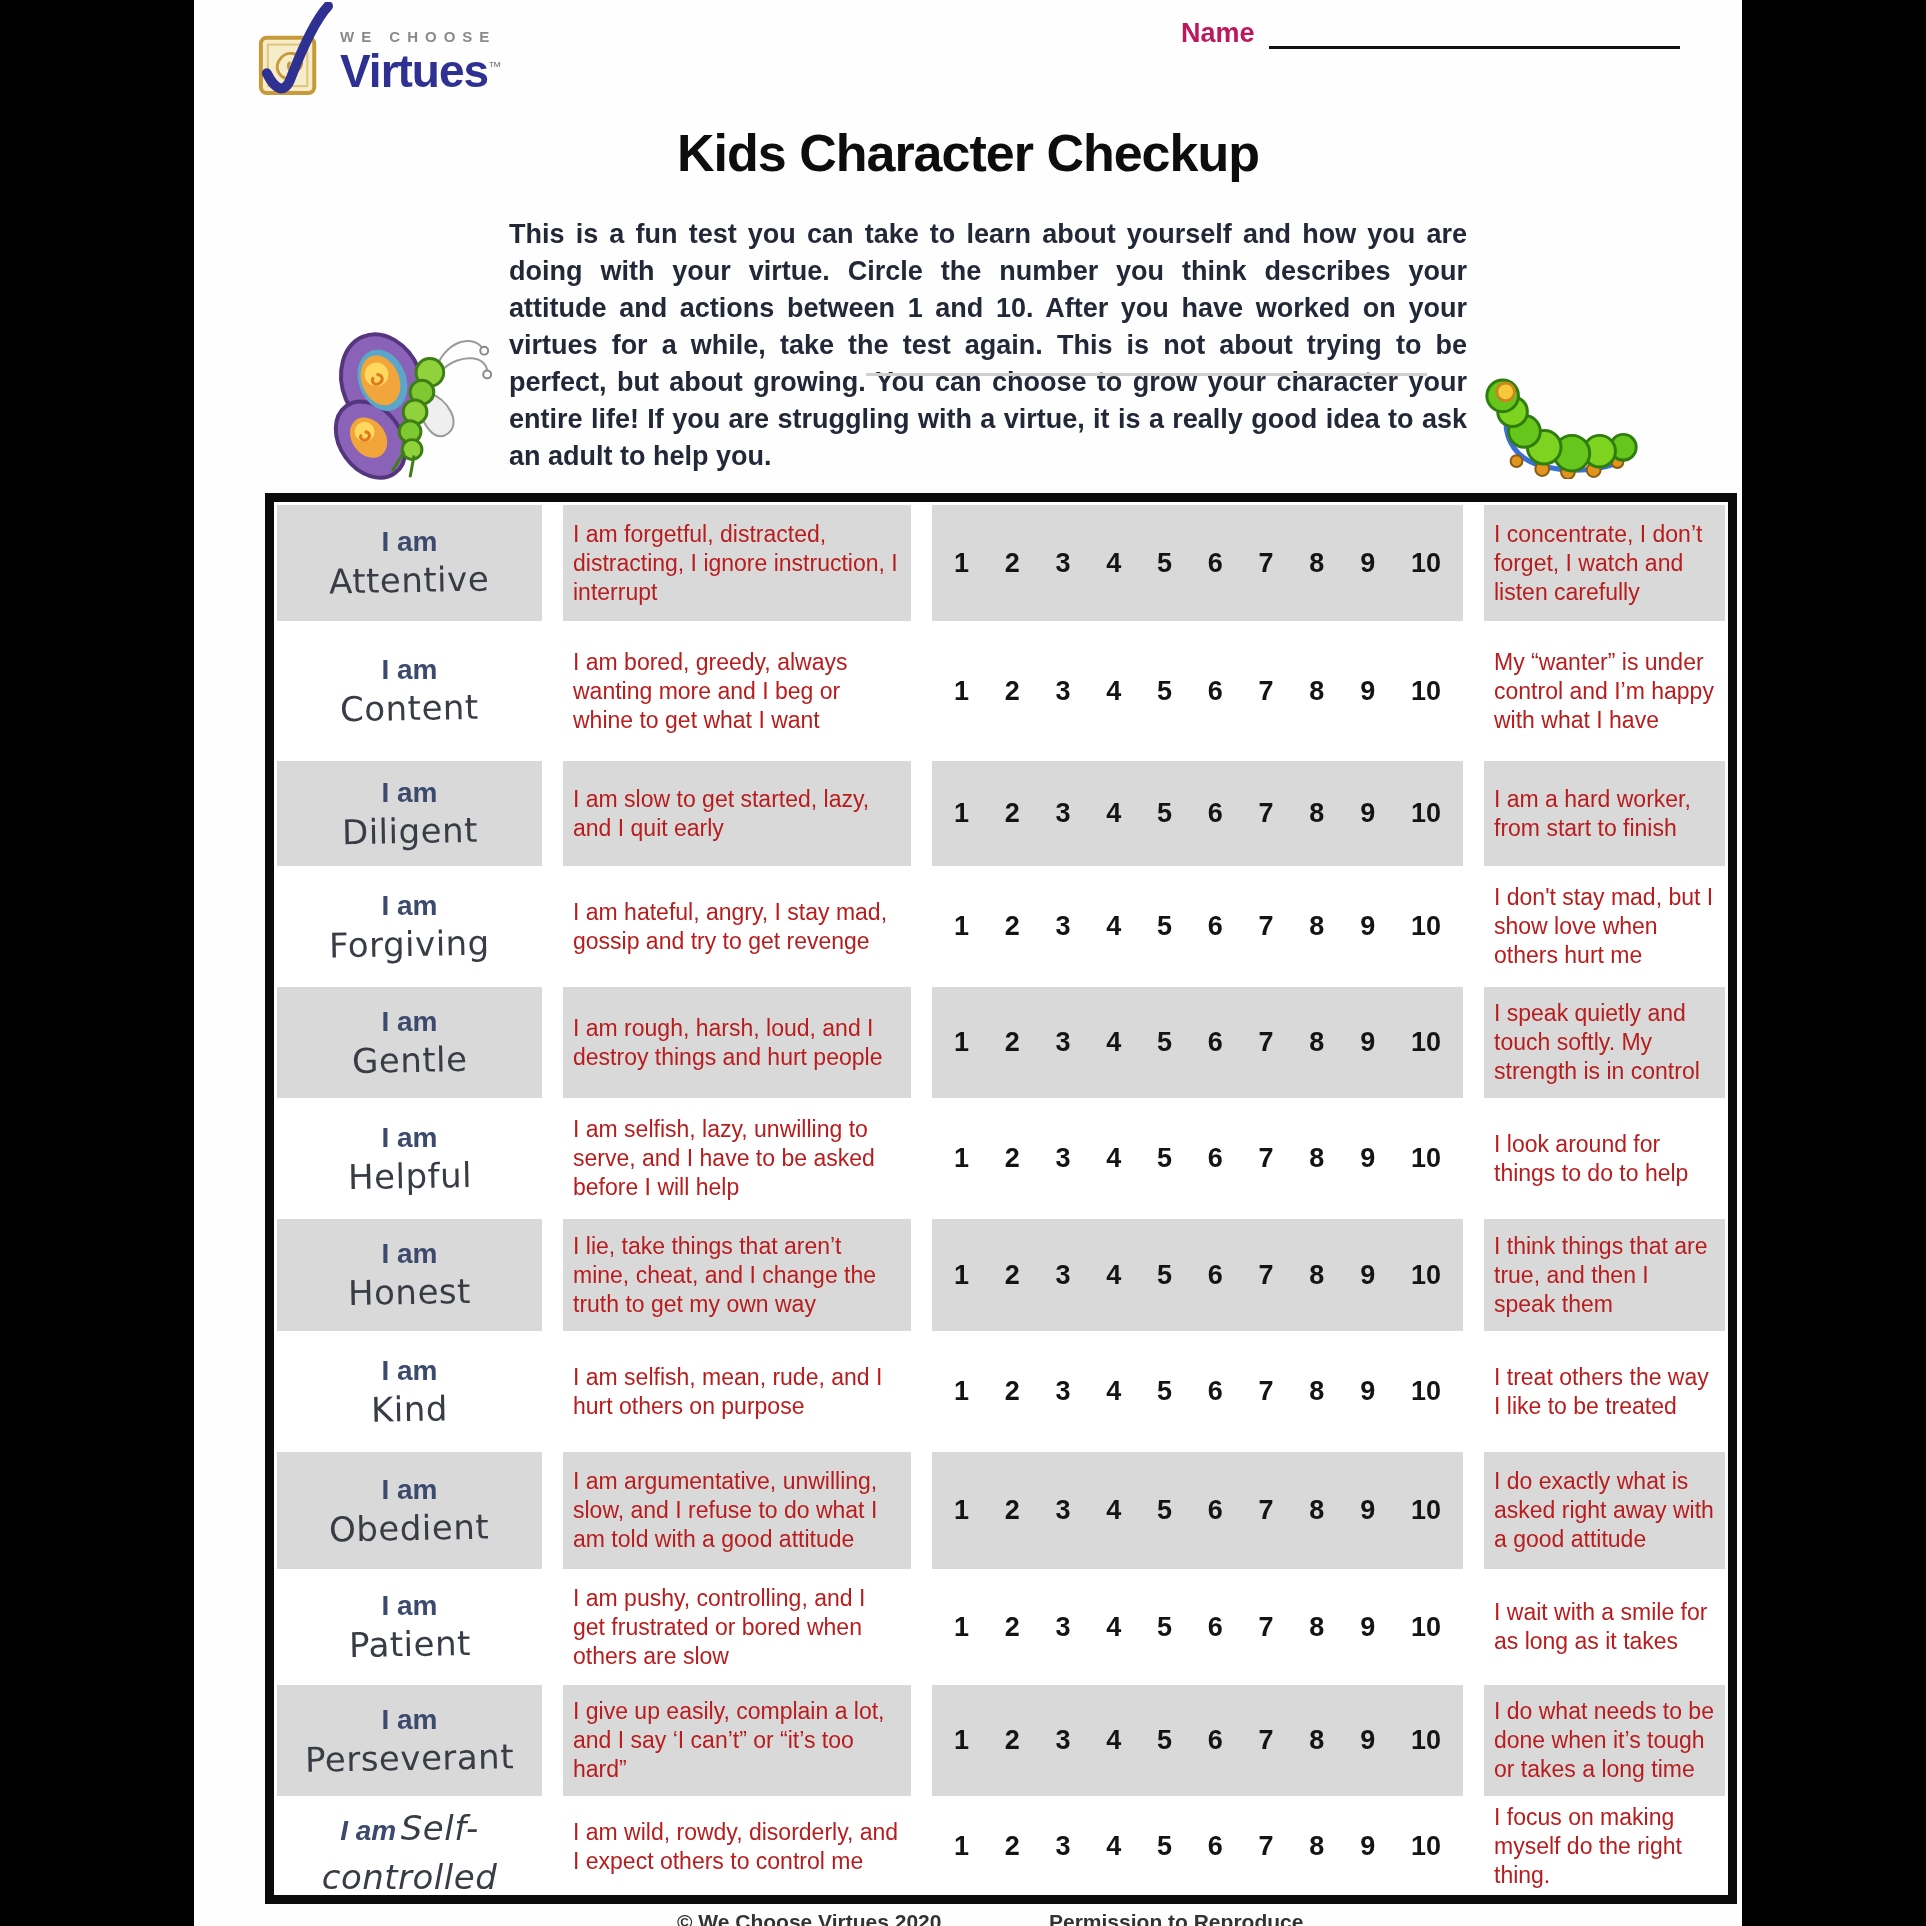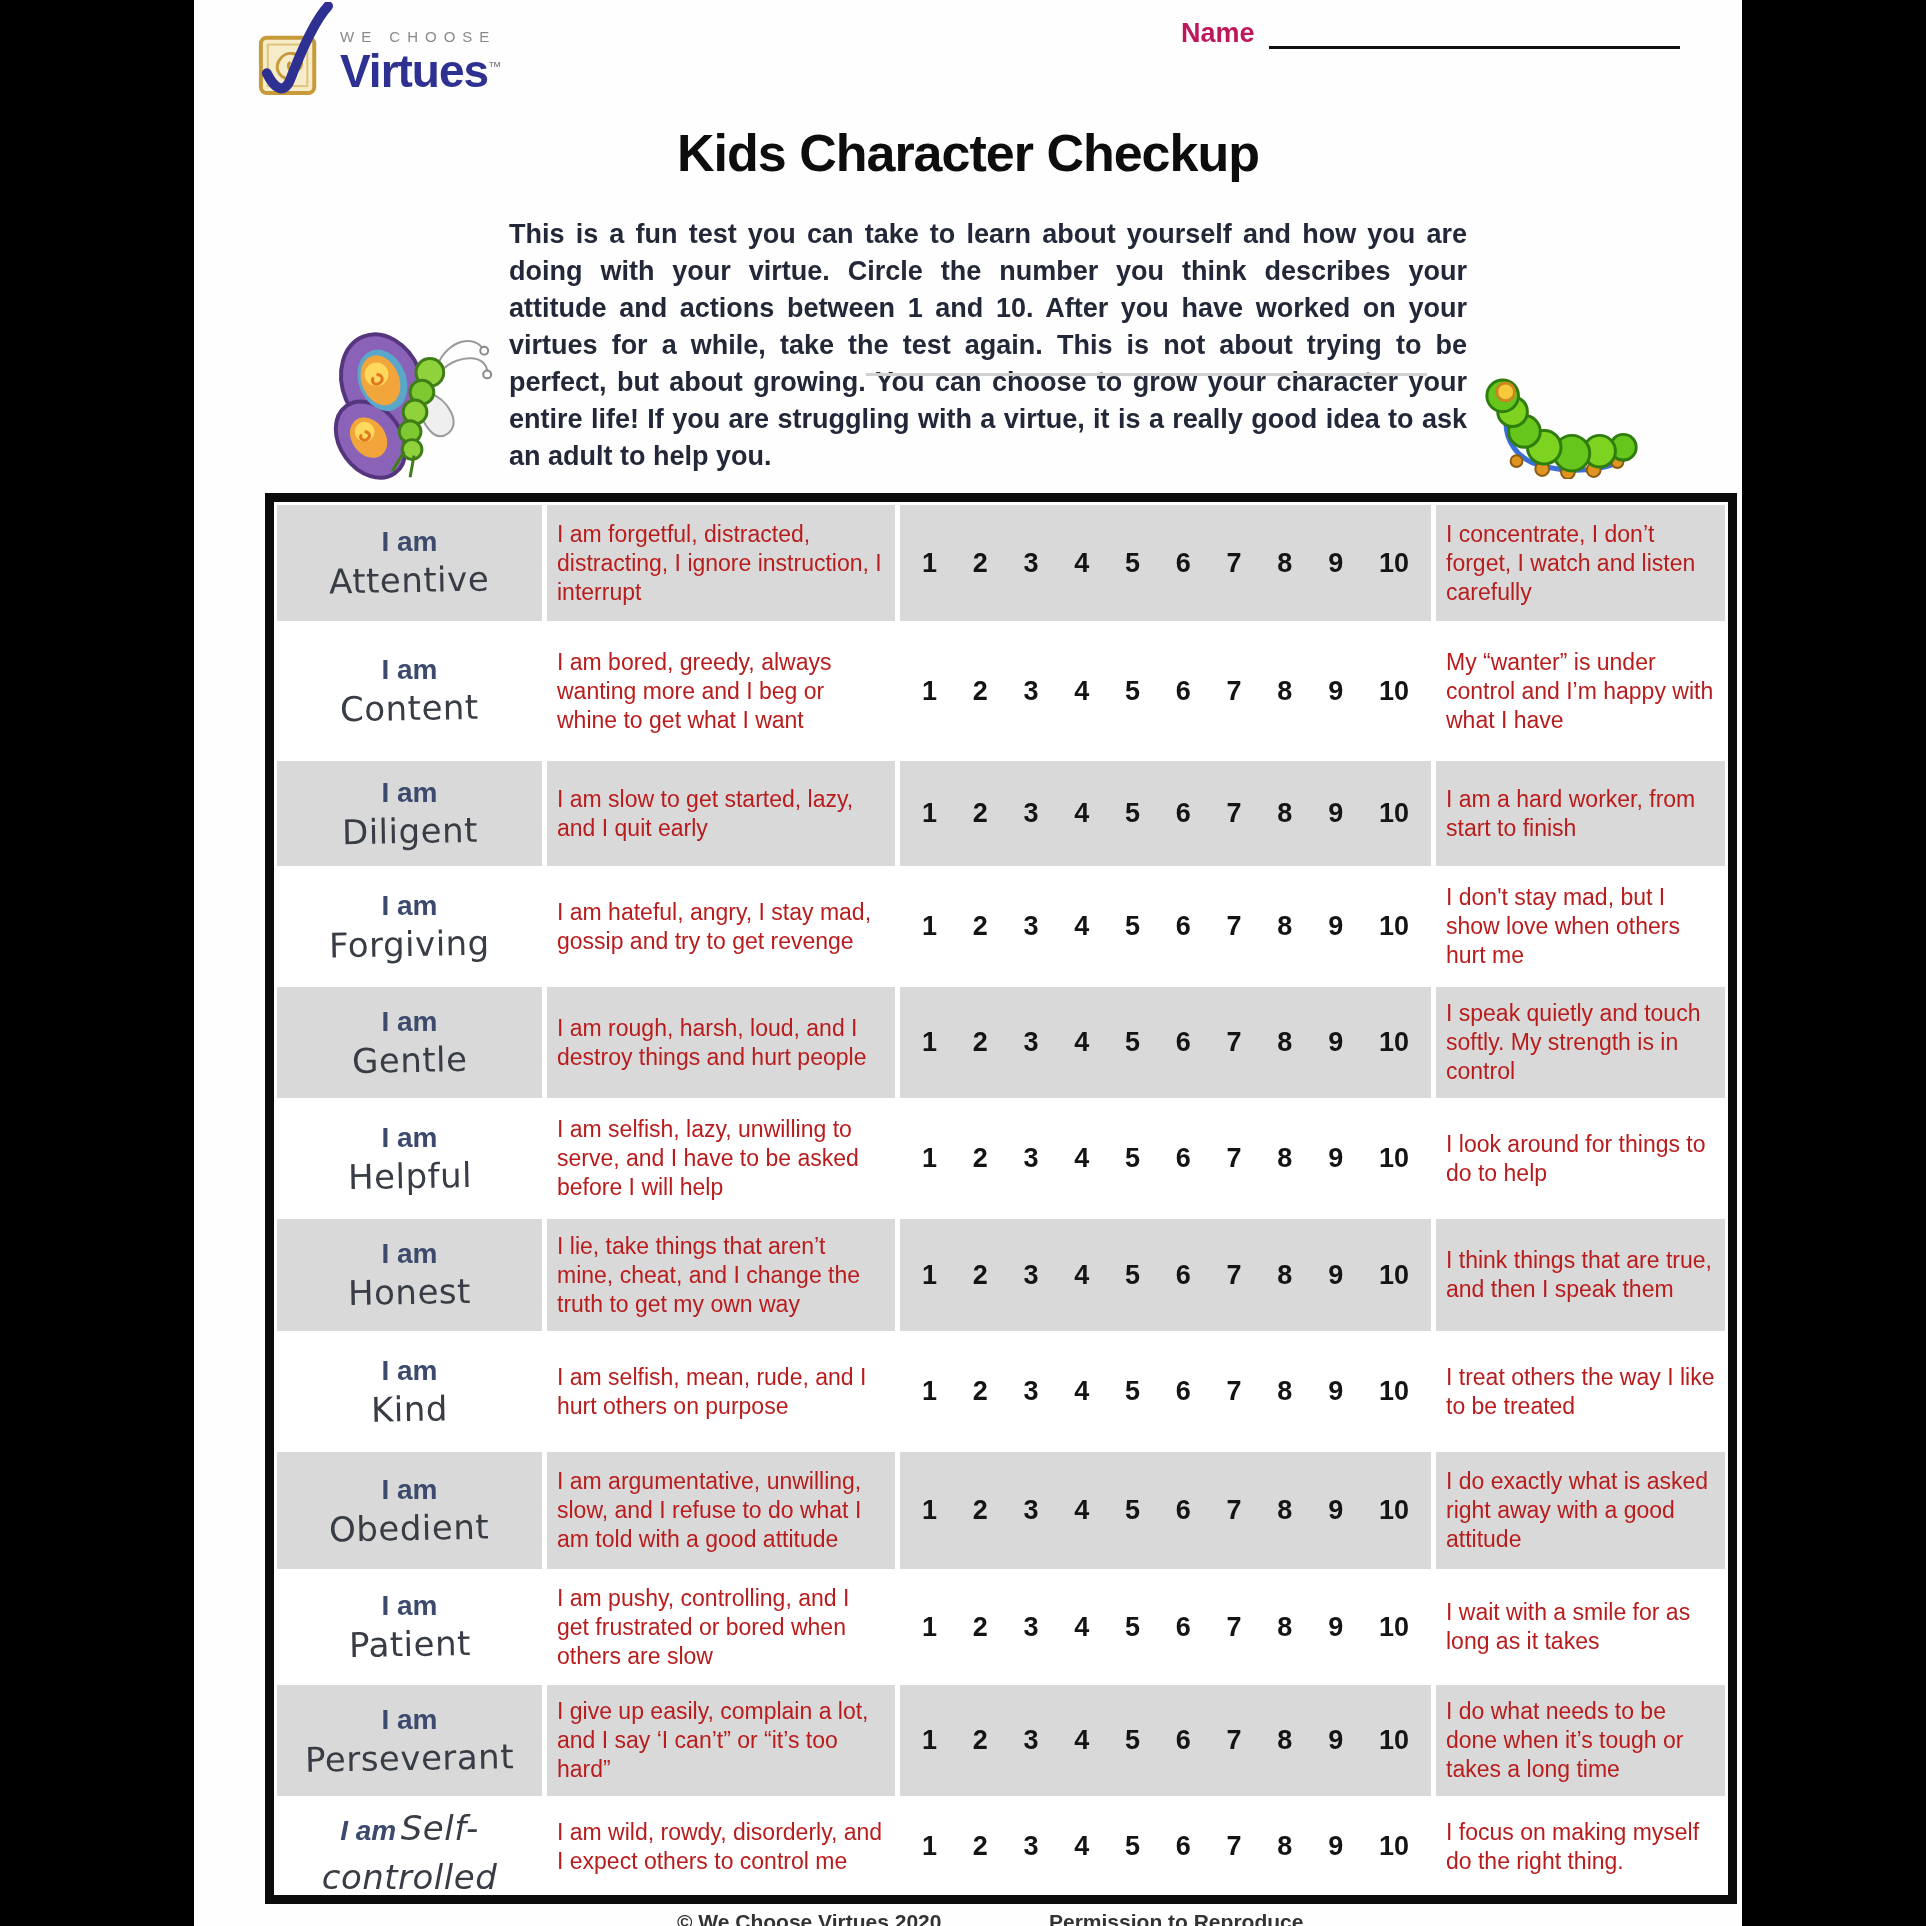--- a/index.html
+++ b/index.html
@@ -4,21 +4,21 @@
 <style>
   html,body{margin:0;padding:0;}
   body{width:1927px;height:1927px;background:#000;position:relative;overflow:hidden;
        font-family:"Liberation Sans",sans-serif;}
   .page{position:absolute;left:194px;top:0;width:1548px;height:1927px;background:#fefefe;overflow:hidden;}
 
   
   .logo{position:absolute;left:57px;top:2px;display:flex;align-items:flex-start;}
   .logo svg{width:85px;height:99px;flex:none;}
   .logo-text{margin-left:4px;padding-top:26px;}
-  .tagline{display:block;font-size:15px;font-weight:400;letter-spacing:7px;color:#8a8a8a;}
+  .tagline{display:block;font-size:15px;font-weight:700;letter-spacing:7px;color:#8a8a8a;}
   .brand{display:block;font-size:46px;font-weight:700;color:var(--navy,#2e3192);line-height:44px;letter-spacing:-1px;}
   .brand sup{font-size:13px;color:#777;font-weight:400;}
 
   
   .fields{position:absolute;left:987px;top:18px;width:505px;}
   .frow{display:flex;align-items:flex-end;margin-bottom:9px;}
   .flabel{font-weight:700;font-size:27px;color:#be185d;margin-right:14px;}
   .fline{border-bottom:3px solid #111;height:26px;display:inline-block;}
   .name-line{width:411px;}
   .date-line{width:198px;}
@@ -30,21 +30,21 @@
          font-size:27px;line-height:37px;font-weight:700;color:#232838;
          text-align:justify;}
   .intro-line{position:absolute;left:672px;top:373px;width:561px;height:3px;background:#cfcfcf;}
 
   .butterfly{position:absolute;left:137px;top:323px;width:173px;height:170px;}
   .caterpillar{position:absolute;left:1279px;top:370px;width:180px;height:109px;}
 
   
   .vtable{position:absolute;left:71px;top:493px;width:1472px;height:1411px;box-sizing:border-box;
           border:9px solid #0b0b0b;background:#fff;padding:3px;display:flex;flex-direction:column;gap:5px;}
-  .vrow{display:flex;gap:5px;flex:none;overflow:hidden;}
+  .vrow{display:flex;gap:21px;flex:none;overflow:hidden;}
   .vrow:nth-child(1){height:116px}.vrow:nth-child(2){height:130px}
   .vrow:nth-child(3){height:105px}.vrow:nth-child(4){height:111px}
   .vrow:nth-child(5){height:111px}.vrow:nth-child(6){height:111px}
   .vrow:nth-child(7){height:112px}.vrow:nth-child(8){height:111px}
   .vrow:nth-child(9){height:117px}.vrow:nth-child(10){height:106px}
   .vrow:nth-child(11){height:111px}.vrow:nth-child(12){height:91px}
   .cell{box-sizing:border-box;overflow:hidden;background:#fff;}
   .vrow.shaded .cell{background:var(--shade,#d9d9d9);}
   .c-name{width:265px;display:flex;flex-direction:column;align-items:center;justify-content:center;text-align:center;padding:4px;}
   .prefix{font-size:28px;font-weight:700;color:#3c4a6e;line-height:34px;}

